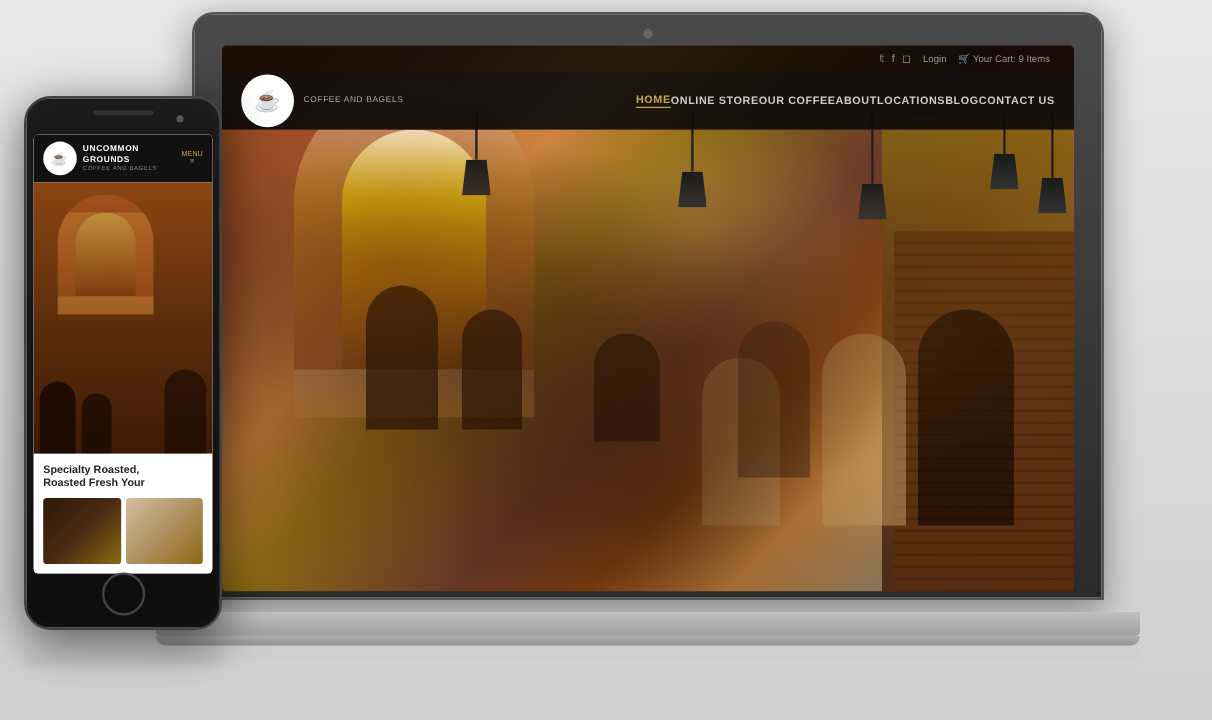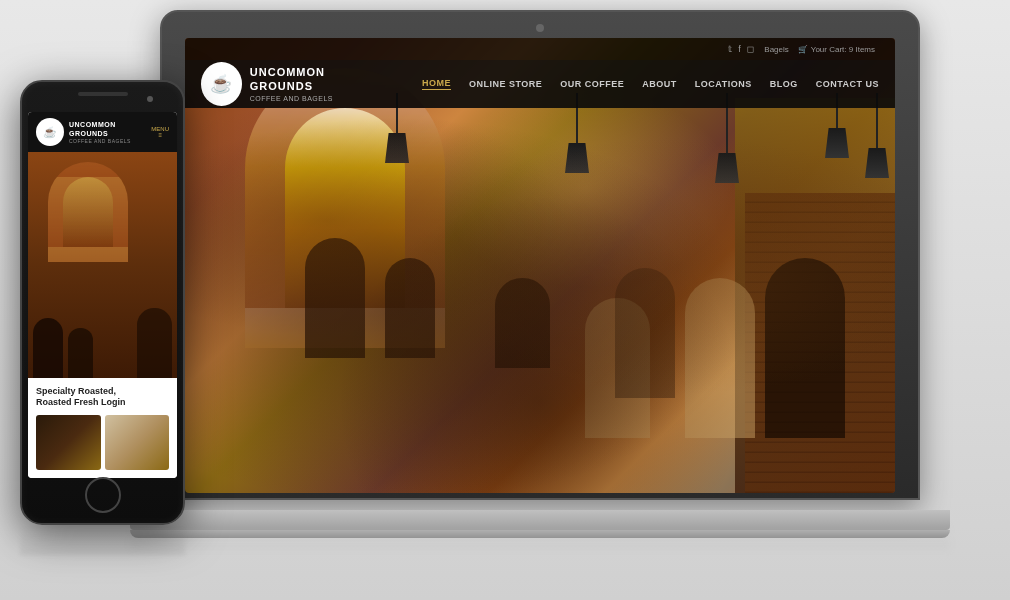--- a/index.html
+++ b/index.html
@@ -196,23 +196,24 @@
     }
 
     .logo-text .sub-name {
       color: #aaa;
       font-size: 7px;
     }
 
     .nav-links {
       display: flex;
       align-items: center;
-      gap: 18px;
+      gap: 0;
       margin-left: 30px;
       flex: 1;
+      justify-content: flex-end;
     }
 
     .nav-link {
       color: #ccc;
       font-size: 9px;
       font-weight: bold;
       text-transform: uppercase;
       letter-spacing: 0.5px;
       cursor: pointer;
       white-space: nowrap;
@@ -555,33 +556,32 @@
           </div>
 
           <div class="cafe-people-overlay"></div>
 
           <div class="utility-bar">
             <div class="social-icons">
               <span>𝕥</span>
               <span>f</span>
               <span>◻</span>
             </div>
-            <span class="login-link">Bagels</span>
+            <span class="login-link">Login</span>
             <span class="cart-text">
               <span>🛒</span>
               <span>Your Cart: 9 Items</span>
             </span>
           </div>
 
           <div class="main-nav">
 
             <div class="nav-logo">
               <div class="logo-circle">☕</div>
               <div class="logo-text">
-                <div class="brand-name">Uncommon Grounds</div>
                 <div class="sub-name">Coffee and Bagels</div>
               </div>
             </div>
 
             <div class="nav-links">
               <span class="nav-link active">HOME</span>
               <span class="nav-link">ONLINE STORE</span>
               <span class="nav-link">OUR COFFEE</span>
               <span class="nav-link">ABOUT</span>
               <span class="nav-link">LOCATIONS</span>
@@ -625,21 +625,21 @@
             <div class="phone-hero-arch"></div>
 
             <div style="position:absolute;bottom:0;left:5px;width:30px;height:60px;background:rgba(20,8,2,0.8);border-radius:15px 15px 0 0;"></div>
             <div style="position:absolute;bottom:0;left:40px;width:25px;height:50px;background:rgba(20,8,2,0.7);border-radius:12px 12px 0 0;"></div>
             <div style="position:absolute;bottom:0;right:5px;width:35px;height:70px;background:rgba(20,8,2,0.6);border-radius:17px 17px 0 0;"></div>
           </div>
 
           <div class="phone-content">
             <div class="phone-headline">
               <span>Specialty Roasted,</span><br>
-              <span>Roasted Fresh Login</span>
+              <span>Roasted Fresh Your</span>
             </div>
             <div class="phone-img-grid">
               <div class="phone-img-thumb phone-thumb-coffee"></div>
               <div class="phone-img-thumb phone-thumb-cup"></div>
             </div>
           </div>
 
         </div>
       </div>
 

